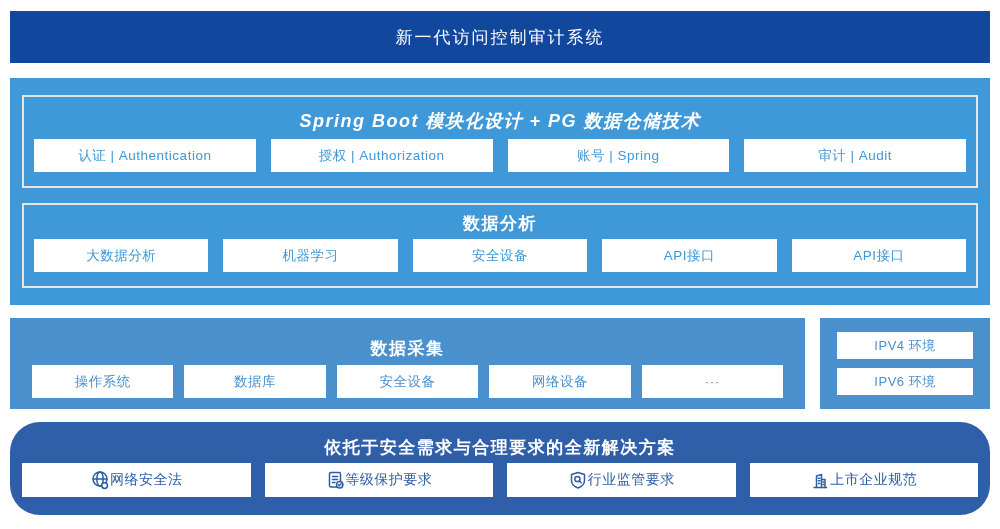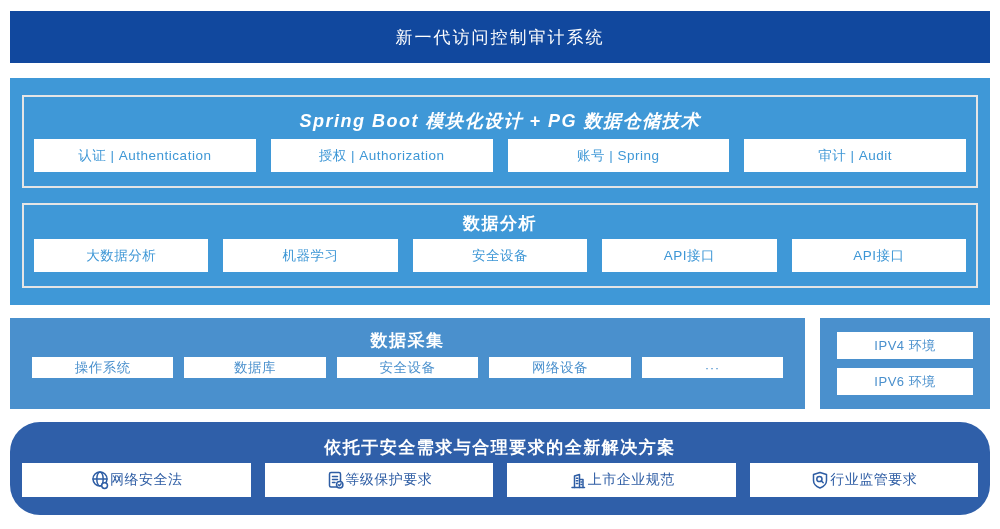--- a/index.html
+++ b/index.html
@@ -24,23 +24,23 @@
   .bordered { border:2px solid #e5e5e5; display:flex; flex-direction:column; }
   .bordered.layer-a { height:93px; margin-bottom:15px; padding:6px 10px 14px; }
   .bordered.layer-a .layer-title { flex:1; font-style:italic; font-size:18px; }
   .bordered.layer-b { height:85px; padding:2px 10px 14px; }
   .bordered.layer-b .layer-title { flex:1; }
   .platform .row { height:33px; gap:15px; }
   .platform .wbox { flex:1; color:#3E97D6; }
 
   
   .collection { position:absolute; left:10px; top:318px; width:795px; height:91px;
-                background:#4A90CD; padding:6px 22px 0; }
+                background:#4A90CD; padding:14px 22px 0; }
   .collection .layer-title { height:33px; }
-  .collection .row { height:21px; gap:11px; }
+  .collection .row { height:33px; gap:11px; }
   .collection .wbox { flex:1; color:#4A90CD; }
 
   
   .env { position:absolute; left:820px; top:318px; width:170px; height:91px;
          background:#4A90CD; padding:14px 17px; display:flex; flex-direction:column; gap:9px; }
   .env .wbox { flex:1; color:#4A90CD; font-size:13px; }
 
   
   .solution { position:absolute; left:10px; top:422px; width:980px; height:93px;
               background:#2F5FA9; padding:9px 12px 0;border-radius:30px; }
@@ -121,36 +121,36 @@
             <circle cx="14.7" cy="14.7" r="3.2" fill="#ffffff"></circle>
             <path d="M13.4 14.7l1 1 1.7-1.9"></path>
           </svg>
         </span>
         <span>等级保护要求</span>
       </div>
 
       <div class="wbox">
         <span class="icon">
           <svg width="20" height="20" viewBox="0 0 20 20">
+            <path d="M10 2.5l6.5 2v6c0 3.6-2.7 6-6.5 7.5-3.8-1.5-6.5-3.9-6.5-7.5v-6z"></path>
+            <circle cx="9.4" cy="9" r="2.6"></circle>
+            <path d="M11.3 10.9l1.9 1.9"></path>
+          </svg>
+        </span>
+        <span>行业监管要求</span>
+      </div>
+
+      <div class="wbox">
+        <span class="icon">
+          <svg width="20" height="20" viewBox="0 0 20 20">
             <path d="M4 17.5h12.5"></path>
             <path d="M6.5 17.5V6l5-1.5V17.5"></path>
             <path d="M11.5 9.5H15v8"></path>
             <path d="M8.4 8.2h1.4M8.4 10.8h1.4M8.4 13.4h1.4M13 12h.9M13 14.5h.9"></path>
           </svg>
         </span>
         <span>上市企业规范</span>
       </div>
 
-      <div class="wbox">
-        <span class="icon">
-          <svg width="20" height="20" viewBox="0 0 20 20">
-            <path d="M10 2.5l6.5 2v6c0 3.6-2.7 6-6.5 7.5-3.8-1.5-6.5-3.9-6.5-7.5v-6z"></path>
-            <circle cx="9.4" cy="9" r="2.6"></circle>
-            <path d="M11.3 10.9l1.9 1.9"></path>
-          </svg>
-        </span>
-        <span>行业监管要求</span>
-      </div>
-
     </div>
   </section>
 
 </div>
 
 </body></html>

